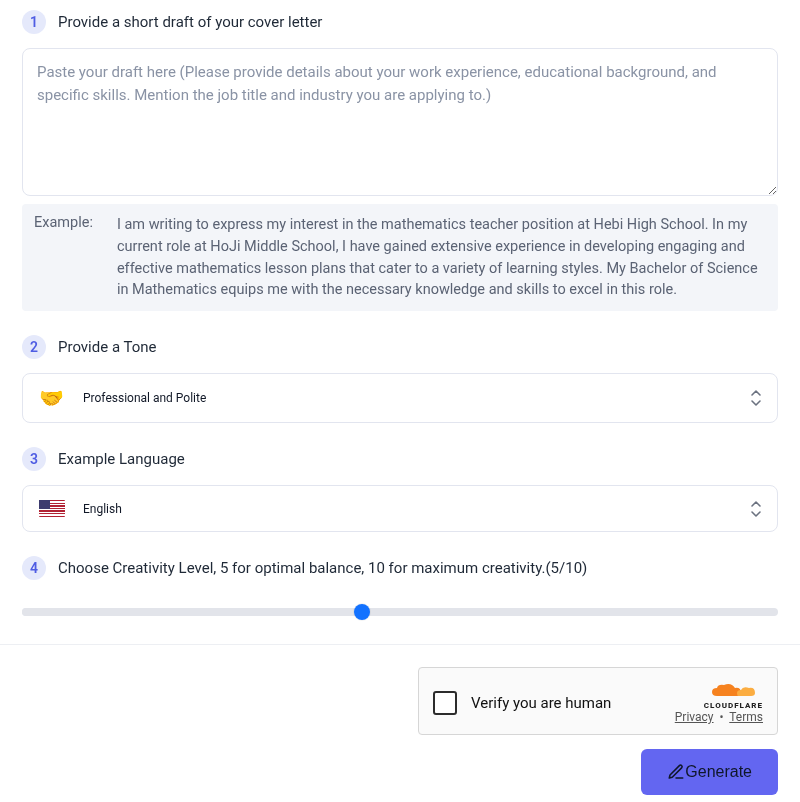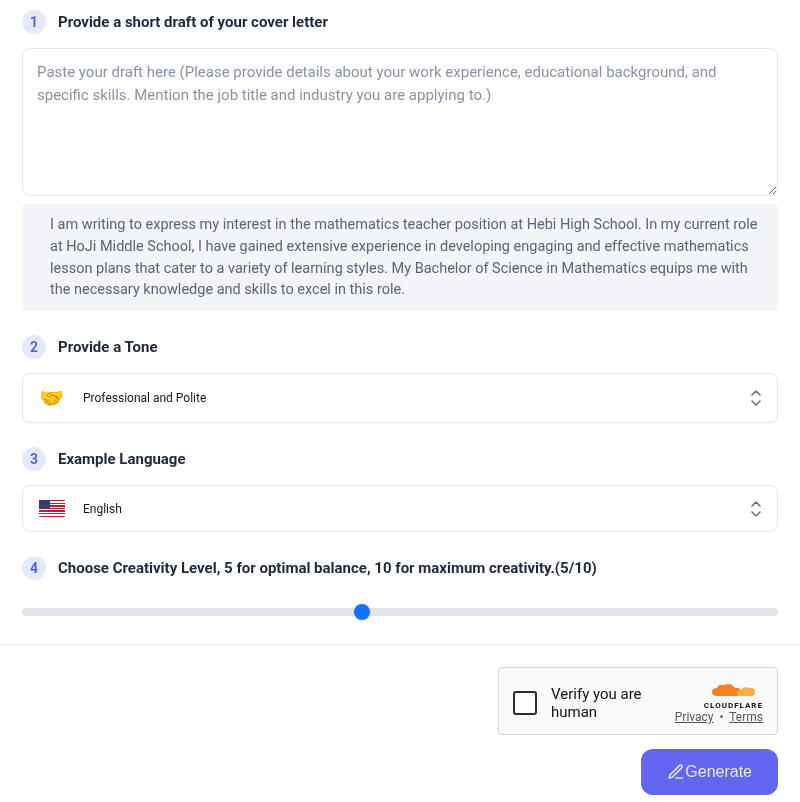--- a/index.html
+++ b/index.html
@@ -23,21 +23,21 @@
     border-radius: 50%;
     background: #e5e9fb;
     color: #4f5de3;
     font-weight: 600;
     font-size: 14px;
     display: flex; align-items: center; justify-content: center;
   }
   .step-title {
     color: #1f2937;
     font-size: 15px;
-    font-weight: 700;
+    font-weight: 400;
   }
   textarea.draft {
     width: 100%;
     min-height: 148px;
     border: 1px solid #e2e5ef;
     border-radius: 8px;
     padding: 12px 14px;
     font-family: inherit;
     font-size: 15px;
     color: #111827;
@@ -119,21 +119,21 @@
   }
   .divider {
     border-top: 1px solid #edeff3;
     margin-top: 28px;
   }
   .footer {
     padding: 22px 22px 0 22px;
     display: flex; flex-direction: column; align-items: flex-end; gap: 14px;
   }
   .captcha {
-    width: 280px;
+    width: 360px;
     border: 1px solid #d6d6d6;
     border-radius: 4px;
     padding: 14px 14px 10px 14px;
     display: flex; align-items: center; gap: 14px;
     background: #fafafa;
     position: relative;
   }
   .checkbox {
     width: 24px; height: 24px;
     border: 2px solid #2c2c2c;
@@ -147,43 +147,44 @@
   }
   .cf-logo { width: 56px; height: 20px; }
   .cf-name {
     font-weight: 800; letter-spacing: 1px; font-size: 8px; color: #222;
     margin-top: -1px;
   }
   .cf-links { font-size: 12px; color: #555; }
   .cf-links span { text-decoration: underline; cursor:pointer; }
   .generate-btn {
     background: #6366f1;
-    color: #e5e5e5;
+    color: #0f172a;
     border: none;
-    border-radius: 12px;
+    border-radius: 6px;
     padding: 14px 26px;
     font-size: 16px;
     font-weight: 500;
     display: flex; align-items: center; 
     cursor: pointer;
   }
   .generate-btn svg { width: 18px; height: 18px; }
 </style>
 </head>
 <body>
 
 <div class="container">
 
   <div class="step">
     <div class="step-header">
       <div class="step-num">1</div>
       <div class="step-title">Provide a short draft of your cover letter</div>
     </div>
     <textarea class="draft" placeholder="Paste your draft here (Please provide details about your work experience, educational background, and specific skills. Mention the job title and industry you are applying to.)" style=""></textarea>
     <div class="example-box">
+      <div class="example-label">Example:</div>
       <div class="example-text">I am writing to express my interest in the mathematics teacher position at Hebi High School. In my current role at HoJi Middle School, I have gained extensive experience in developing engaging and effective mathematics lesson plans that cater to a variety of learning styles. My Bachelor of Science in Mathematics equips me with the necessary knowledge and skills to excel in this role.</div>
     </div>
   </div>
 
   <div class="step">
     <div class="step-header">
       <div class="step-num">2</div>
       <div class="step-title">Provide a Tone</div>
     </div>
     <div class="select-box">

